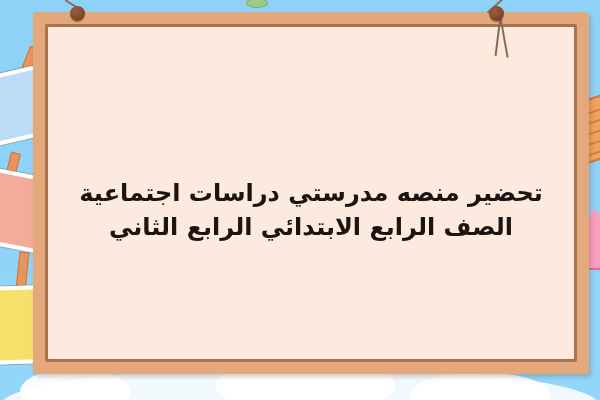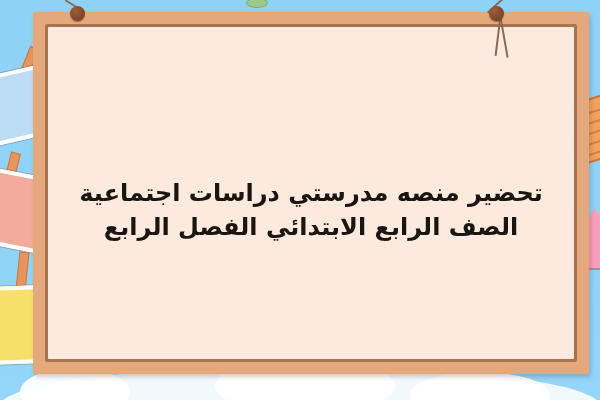--- a/index.html
+++ b/index.html
@@ -211,19 +211,19 @@
   <div class="string" style="left:494px; top:-4px; height:20px; transform:rotate(48deg);"></div>
 
   <div class="pin" style="left:70px; top:6px;"></div>
   <div class="pin" style="left:489px; top:6px;"></div>
 
   <div class="board-outer">
     <div class="board-mid">
       <div class="board-inner">
         <div class="title-block">
           <div class="title-line title-line-1">تحضير منصه مدرستي دراسات اجتماعية</div>
-          <div class="title-line title-line-2">الصف الرابع الابتدائي الفصل الرابع</div>
+          <div class="title-line title-line-2">الصف الرابع الابتدائي الرابع الثاني</div>
         </div>
       </div>
     </div>
   </div>
 
 </div>
 
 </body></html>

